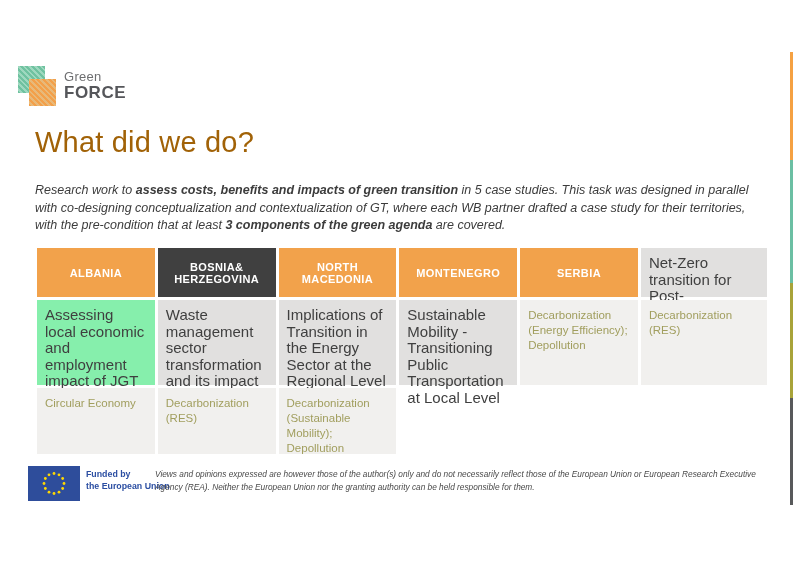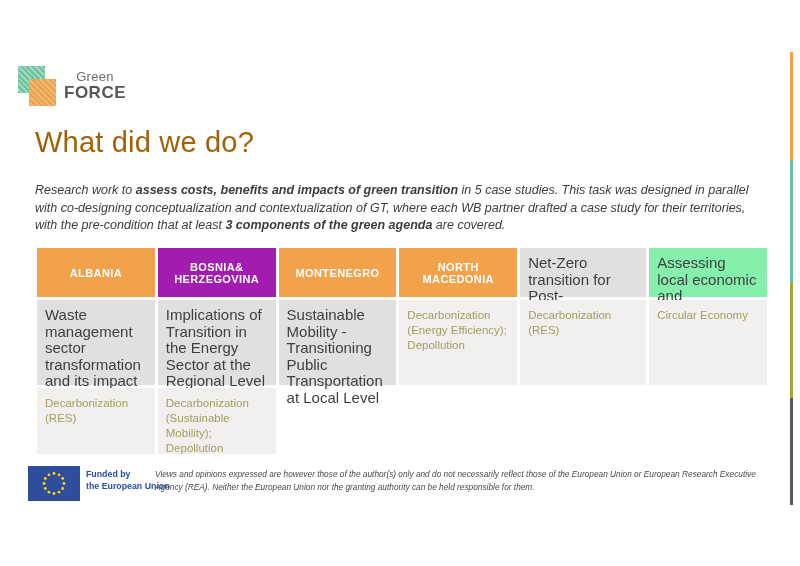--- a/index.html
+++ b/index.html
@@ -18,21 +18,21 @@
   .logo-icon { position: absolute; left: 0; top: 0; width: 40px; height: 42px; }
   .logo-sq-teal {
     position: absolute; left: 0; top: 0; width: 27px; height: 27px;
     background: repeating-linear-gradient(45deg, #6fc2a0 0 2px, #9ed8bf 2px 4px);
   }
   .logo-sq-orange {
     position: absolute; left: 11px; top: 13px; width: 27px; height: 27px;
     background: repeating-linear-gradient(45deg, #f3a04a 0 2px, #e8b979 2px 4px);
   }
   .logo-text { position: absolute; left: 46px; top: 4px; line-height: 1.1; }
-  .logo-line1 { font-size: 13px; color: #6d6e70; letter-spacing: 0.3px; text-align: center; }
+  .logo-line1 { font-size: 13px; color: #6d6e70; letter-spacing: 0.3px; }
   .logo-line2 { font-size: 17px; font-weight: 700; color: #55565a; letter-spacing: 0.5px; }
 
   
   .page-title {
     position: absolute; left: 35px; top: 126px;
     font-size: 29px; font-weight: 400; color: #a16207; letter-spacing: 0.2px;
   }
 
   
   .intro {
@@ -108,23 +108,24 @@
       <div class="logo-line2">FORCE</div>
     </div>
   </div>
 
   <div class="page-title">What did we do?</div>
 
   <div class="intro"><span>Research work to </span><b>assess costs, benefits and impacts of green transition</b><span> in 5 case studies. This task was designed in parallel with co-designing conceptualization and contextualization of GT, where each WB partner drafted a case study for their territories, with the pre-condition that at least </span><b>3 components of the green agenda</b><span> are covered.</span></div>
 
   <div class="case-table">
     <div class="th" style="background: rgb(242, 162, 75);">ALBANIA</div>
-    <div class="th" style="background: #a21caf;">BOSNIA&amp; HERZEGOVINA</div>
+    <div class="th" style="background: #404040;">BOSNIA&amp; HERZEGOVINA</div>
+    <div class="th" style="background: rgb(242, 162, 75);">NORTH MACEDONIA</div>
     <div class="th" style="background: rgb(242, 162, 75);">MONTENEGRO</div>
-    <div class="th" style="background: rgb(242, 162, 75);">NORTH MACEDONIA</div>
+    <div class="th" style="background: rgb(242, 162, 75);">SERBIA</div>
 
     <div class="td1" style="background: rgb(225, 224, 223);">Net-Zero transition for Post-Communist Urban Neighbourhoods</div>
     <div class="td1" style="background: #86efac;">Assessing local economic and employment impact of JGT</div>
     <div class="td1" style="background: rgb(225, 224, 223);">Waste management sector transformation and its impact towards JGT</div>
     <div class="td1" style="background: rgb(225, 224, 223);">Implications of Transition in the Energy Sector at the Regional Level</div>
     <div class="td1" style="background: rgb(225, 224, 223);">Sustainable Mobility - Transitioning Public Transportation at Local Level</div>
 
     <div class="td2" style="background: rgb(241, 240, 238);">Decarbonization (Energy Efficiency); Depollution</div>
     <div class="td2" style="background: rgb(241, 240, 238);">Decarbonization (RES)</div>
     <div class="td2" style="background: rgb(241, 240, 238);">Circular Economy</div>

